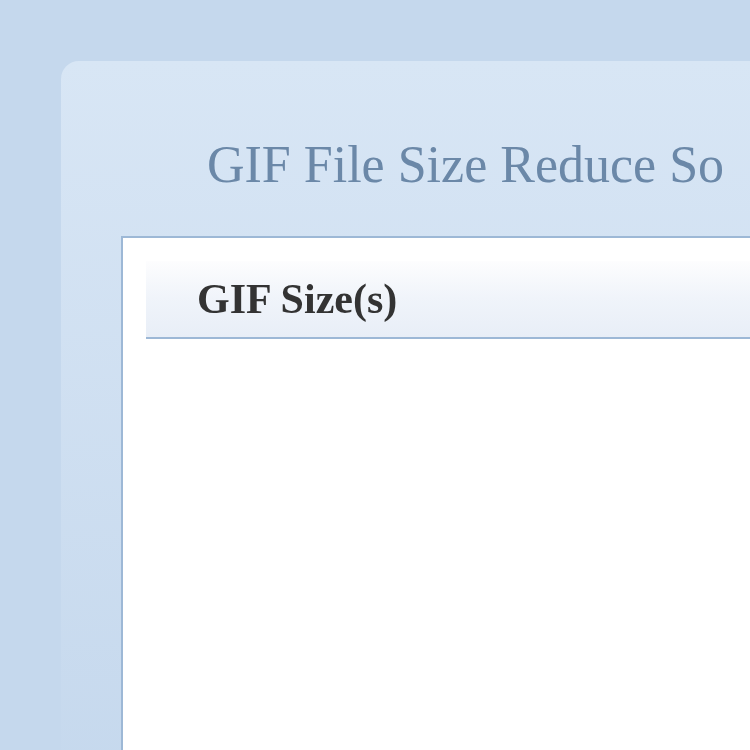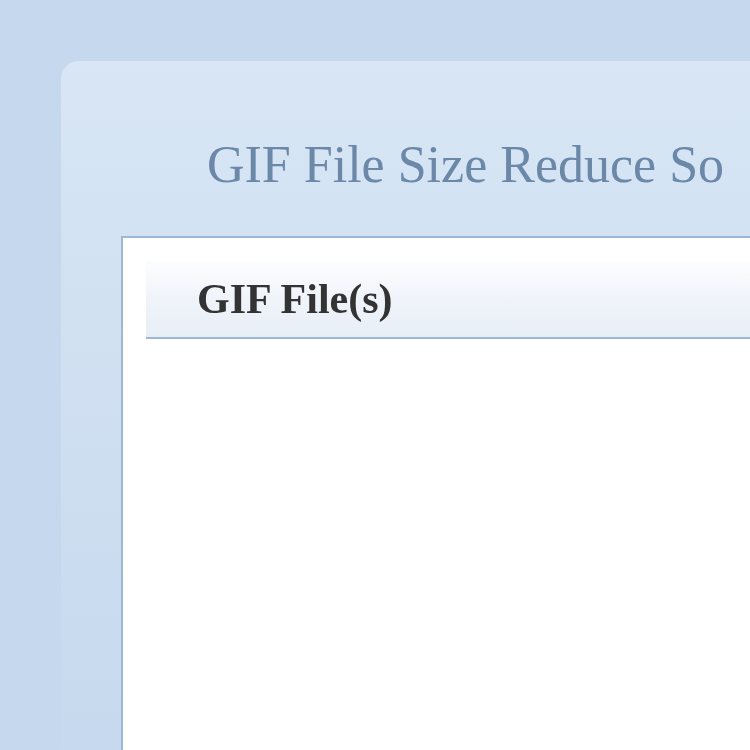--- a/index.html
+++ b/index.html
@@ -66,17 +66,17 @@
   </style>
 </head>
 <body>
 
 <div class="window">
   <div class="titlebar">
     <span class="titlebar-text">GIF File Size Reduce So</span>
   </div>
   <div class="client-area">
     <div class="column-header">
-      <span class="column-header-text">GIF File(s)</span>
+      <span class="column-header-text">GIF Size(s)</span>
     </div>
     <div class="list-body"></div>
   </div>
 </div>
 
 </body></html>

